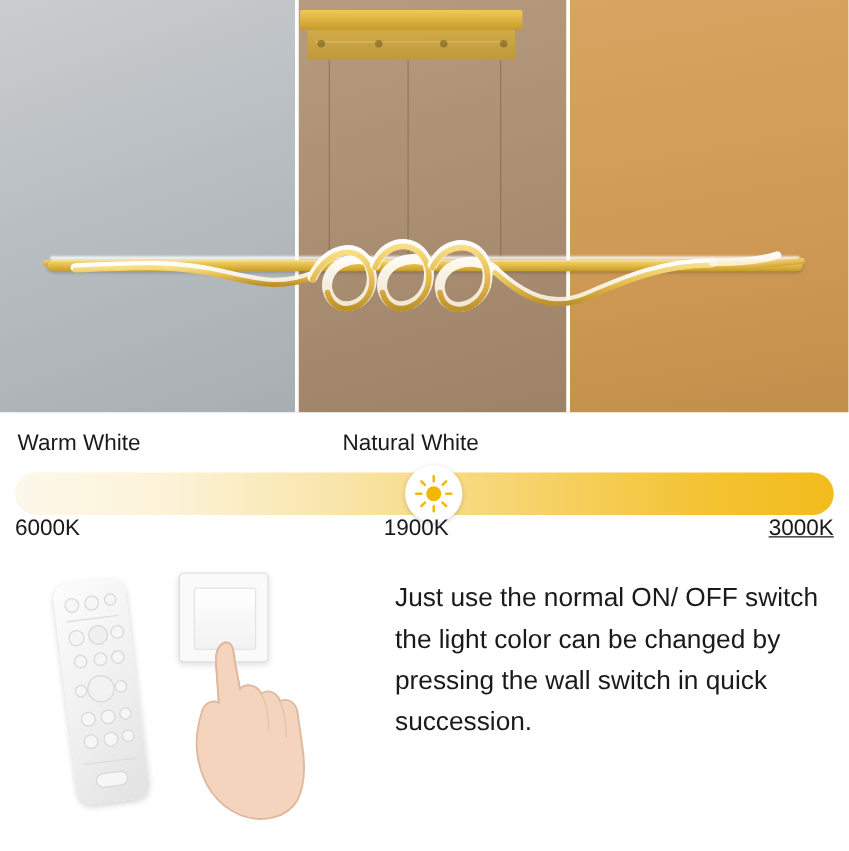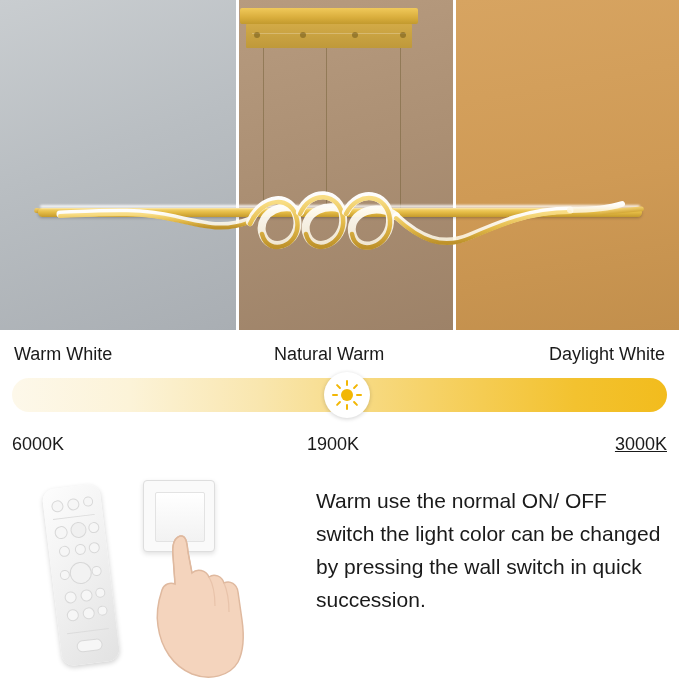--- a/index.html
+++ b/index.html
@@ -242,21 +242,21 @@
     width: 2px;
     height: 6px;
     background: #f2b705;
     border-radius: 1px;
     transform-origin: 1px 15px;
   }
 
   .temp-values {
     position: relative;
     height: 28px;
-    margin: 22px 12px 0 12px;
+    margin: 0 12px 0 12px;
   }
   .temp-value {
     position: absolute;
     top: 0;
     font-size: 18px;
     color: #1a1a1a;
   }
   .value-left { left: 0; }
   .value-mid { left: 295px; }
   .value-right { right: 0; text-decoration: underline; }
@@ -399,22 +399,21 @@
         <path d="M396,58 C420,80 442,90 470,78 C500,65 530,52 570,52" stroke="url(#goldGrad)" stroke-width="4" fill="none" stroke-linecap="round"></path>
         <path d="M570,50 C595,50 610,48 622,44" stroke="url(#whiteGlow)" stroke-width="6" fill="none" stroke-linecap="round"></path>
       </svg>
     </div>
   </div>
 
   <div class="temp-section">
 
     <div class="temp-labels">
       <div class="temp-label label-warm">Warm White</div>
-      <div class="temp-label label-natural">Natural Warm</div>
-      <div class="temp-label label-daylight">Daylight White</div>
+      <div class="temp-label label-natural">Natural White</div>
     </div>
 
     <div class="temp-bar-wrap">
       <div class="temp-bar"></div>
       <div class="temp-knob">
         <div class="knob-sun">
           <div class="knob-core"></div>
           <div class="ray" style="transform:rotate(0deg)"></div>
           <div class="ray" style="transform:rotate(45deg)"></div>
           <div class="ray" style="transform:rotate(90deg)"></div>
@@ -473,16 +472,16 @@
     <svg class="hand-svg" viewBox="0 0 135 160">
       <path d="M62,10 C56,12 54,20 55,30 L57,58 C52,56 46,58 44,64 C40,76 38,88 40,100
                C43,122 55,140 74,148 C92,155 112,150 120,136 C126,124 126,108 124,94
                L120,66 C119,58 112,54 106,57 C104,50 96,47 91,51 C88,44 79,42 74,47
                L70,26 C69,16 68,9 62,10 Z" fill="#f4d4bd" stroke="#dfb99f" stroke-width="1.5"></path>
       <path d="M57,58 L55,30 C54,20 56,12 62,10 C68,9 69,16 70,26 L74,47" fill="none" stroke="#dfb99f" stroke-width="1.2"></path>
       <path d="M91,51 C95,58 97,70 97,80" fill="none" stroke="#e8c3aa" stroke-width="1.2"></path>
       <path d="M106,57 C109,64 111,76 111,86" fill="none" stroke="#e8c3aa" stroke-width="1.2"></path>
     </svg>
 
-    <div class="caption">Warm use the normal ON/ OFF switch the light color can be changed by pressing the wall switch in quick succession.</div>
+    <div class="caption">Just use the normal ON/ OFF switch the light color can be changed by pressing the wall switch in quick succession.</div>
   </div>
 
 </div>
 
 </body></html>

